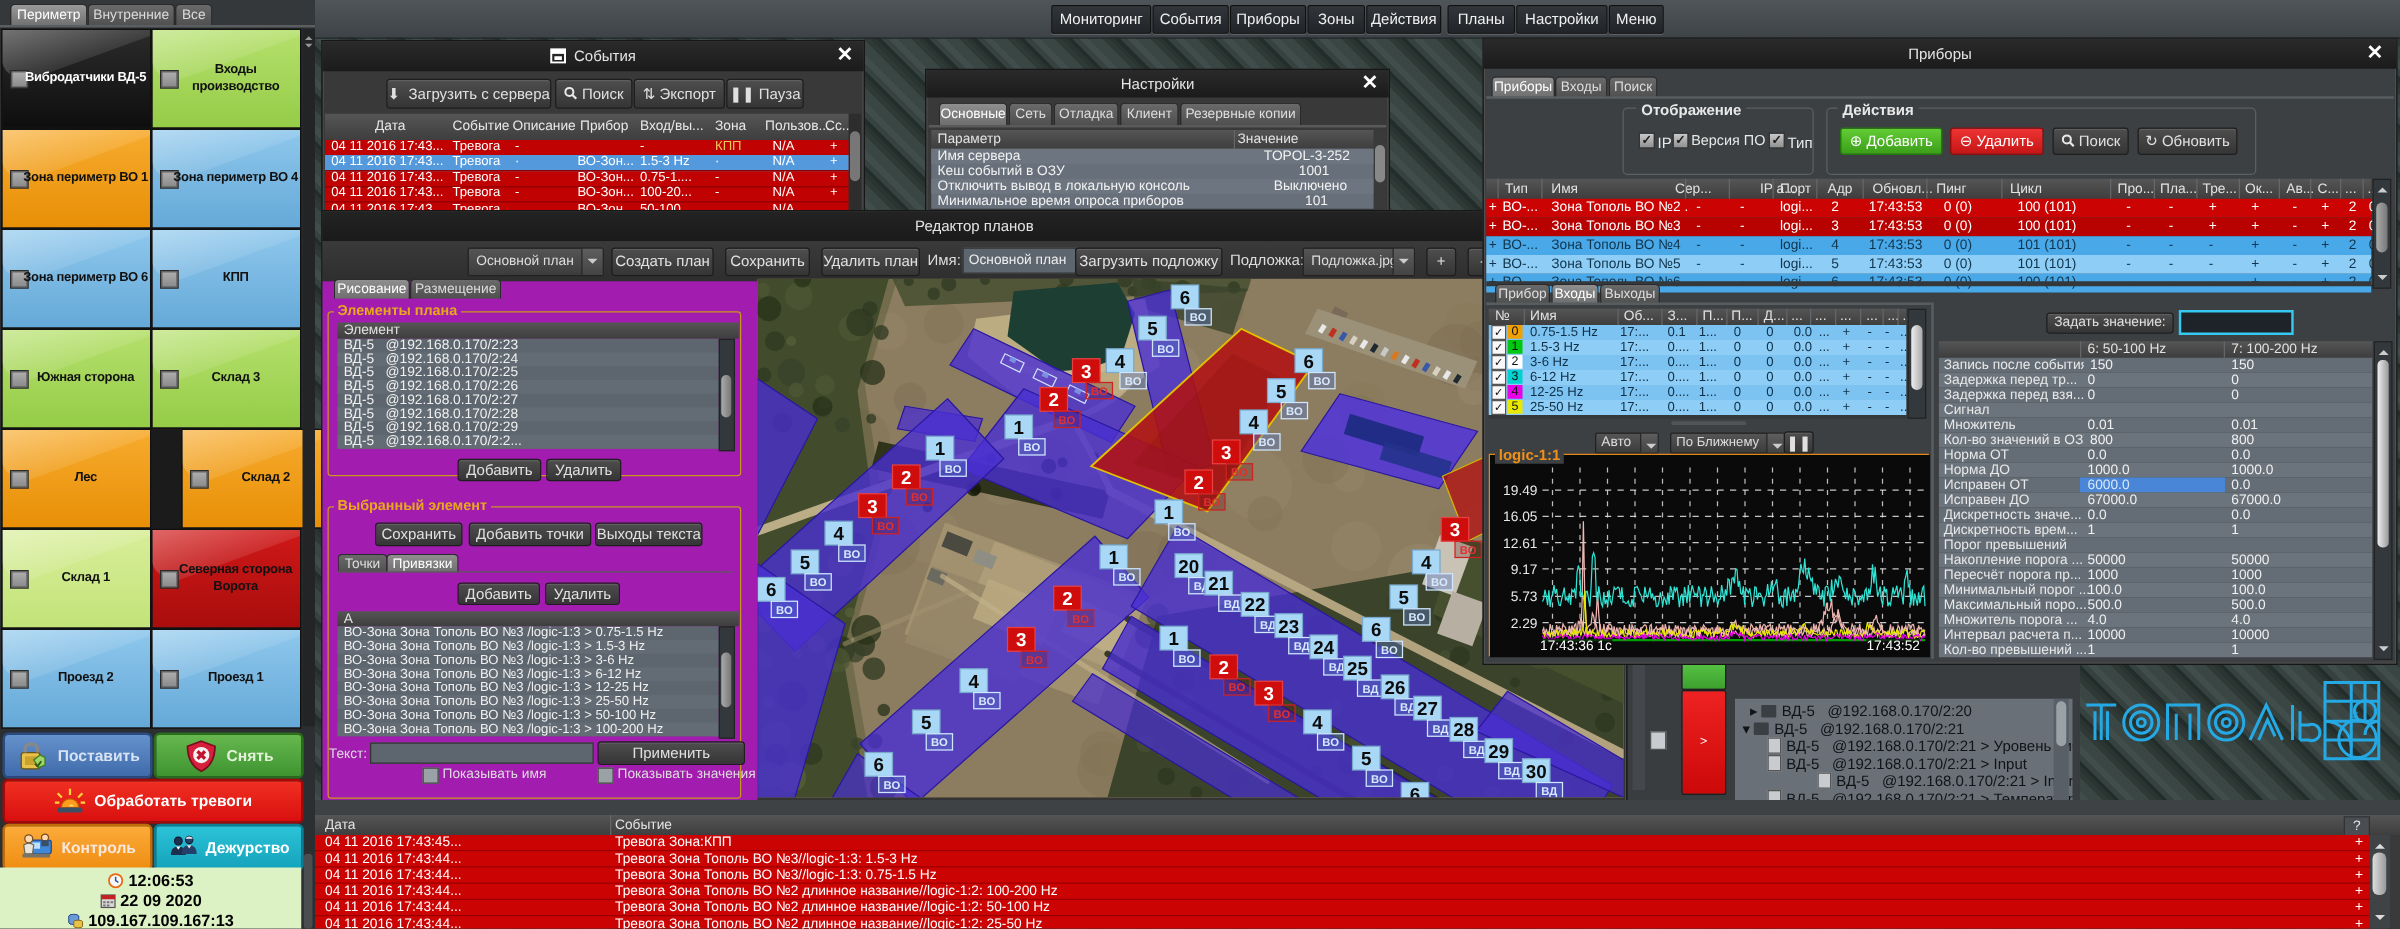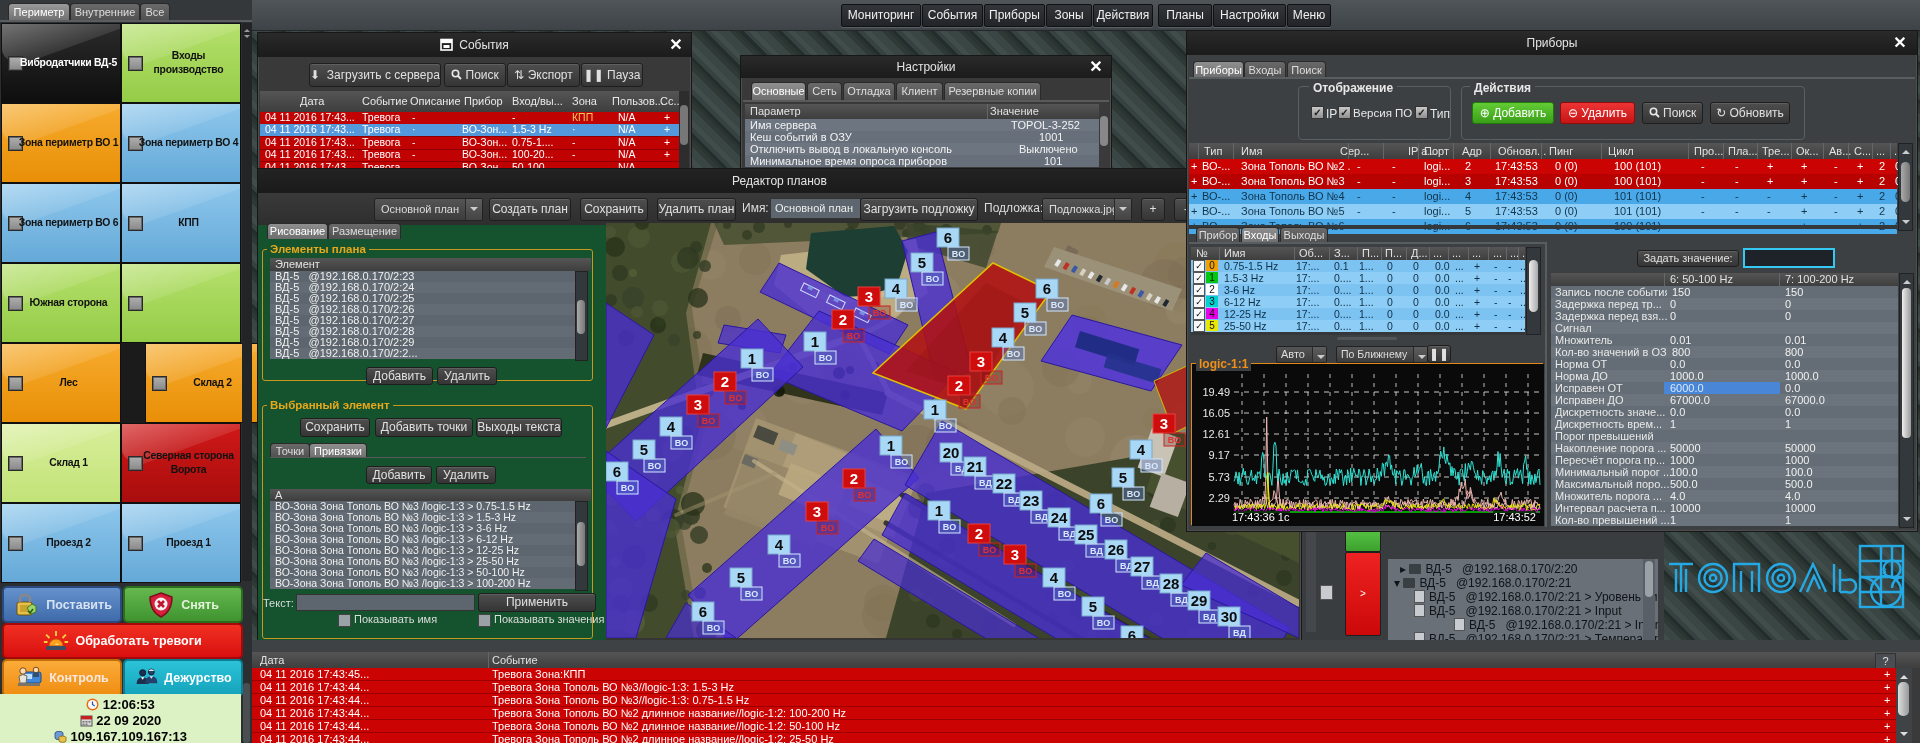--- a/index.html
+++ b/index.html
@@ -103,20 +103,21 @@
    <div class="tile t-blu" style="left:120px;top:160px;">
           <span class="cb"></span>
           <span class="lbl">КПП</span>
         </div>
    <div class="tile t-grn" style="left:0;top:240px;">
           <span class="cb"></span>
           <span class="lbl">Южная сторона</span>
         </div>
    <div class="tile t-grn" style="left:120px;top:240px;">
           <span class="cb"></span>
+          <span class="lbl">Склад 3</span>
         </div>
    <div class="tile t-org" style="left:0;top:320px;">
           <span class="cb"></span>
           <span class="lbl">Лес</span>
         </div>
    <div class="tile t-org" style="left:120px;top:320px;margin-left:24px;">
           <span class="cb"></span>
           <span class="lbl">Склад 2</span>
         </div>
    <div class="tile t-lgr" style="left:0;top:400px;">
@@ -382,21 +383,21 @@
  <div class="btn" style="left:322px;top:29px;width:66px;height:21px;line-height:21px;">Сохранить</div>
  <div class="btn" style="left:399px;top:29px;width:77px;height:21px;line-height:21px;">Удалить план</div>
  <div class="abs" style="left:484px;top:29px;height:21px;line-height:21px;color:#ddd;font-size:12px;">Имя:</div>
  <div class="abs" style="left:512px;top:29px;width:85px;height:19px;background:#5d666e;border:1px solid #333;color:#eee;font-size:11px;line-height:19px;padding-left:4px;">Основной план</div>
  <div class="btn" style="left:602px;top:29px;width:116px;height:21px;line-height:21px;">Загрузить подложку</div>
  <div class="abs" style="left:726px;top:29px;height:21px;line-height:21px;color:#ddd;font-size:12px;">Подложка:</div>
  <div class="drop" style="left:784px;top:29px;width:88px;height:21px;"><span style="padding-left:6px;">Подложка.jpg</span><span class="da"></span></div>
  <div class="btn" style="left:883px;top:29px;width:22px;height:21px;line-height:21px;">+</div>
  <div class="btn" style="left:916px;top:29px;width:22px;height:21px;line-height:21px;">-</div>
 
- <div class="abs" style="left:0;top:56px;width:348px;height:416px;background:#14532d;">
+ <div class="abs" style="left:0;top:56px;width:348px;height:416px;background:#a21caf;">
   <div class="tab on" style="left:9px;top:-2px;width:59px;height:15px;line-height:15px;font-size:11px;">Рисование</div>
   <div class="tab" style="left:70px;top:-2px;width:71px;height:15px;line-height:15px;font-size:11px;">Размещение</div>
   <fieldset class="grp" style="left:4px;top:18px;width:329px;height:136px;">
           <legend>Элементы плана</legend>
         </fieldset>
   <div class="abs thead" style="left:12px;top:33px;width:316px;height:13px;font-size:11px;line-height:13px;padding-left:5px;">Элемент</div>
   <div class="abs" style="left:12px;top:46px;width:305px;height:88px;background:#5d666e;color:#f0f0f0;font-size:11px;">
     <div class="pr" style="top:0;">ВД-5&nbsp;&nbsp;&nbsp;@192.168.0.170/2:23</div>
     <div class="pr" style="top:11px;background:#636c74;">ВД-5&nbsp;&nbsp;&nbsp;@192.168.0.170/2:24</div>
     <div class="pr" style="top:22px;">ВД-5&nbsp;&nbsp;&nbsp;@192.168.0.170/2:25</div>

